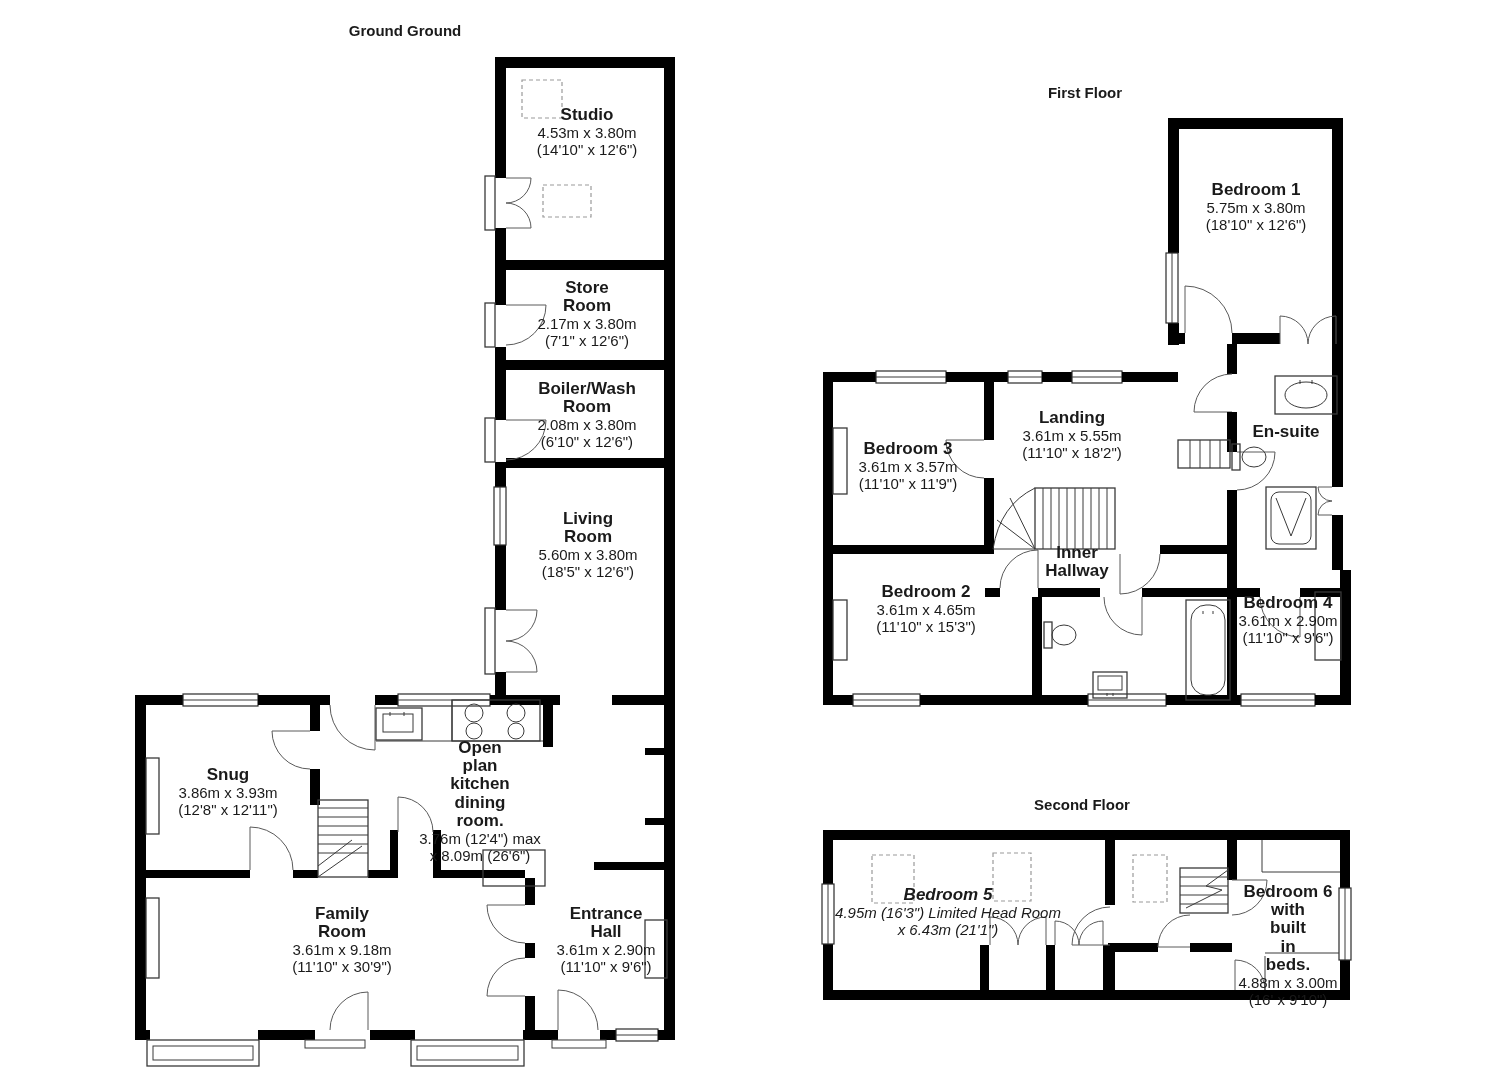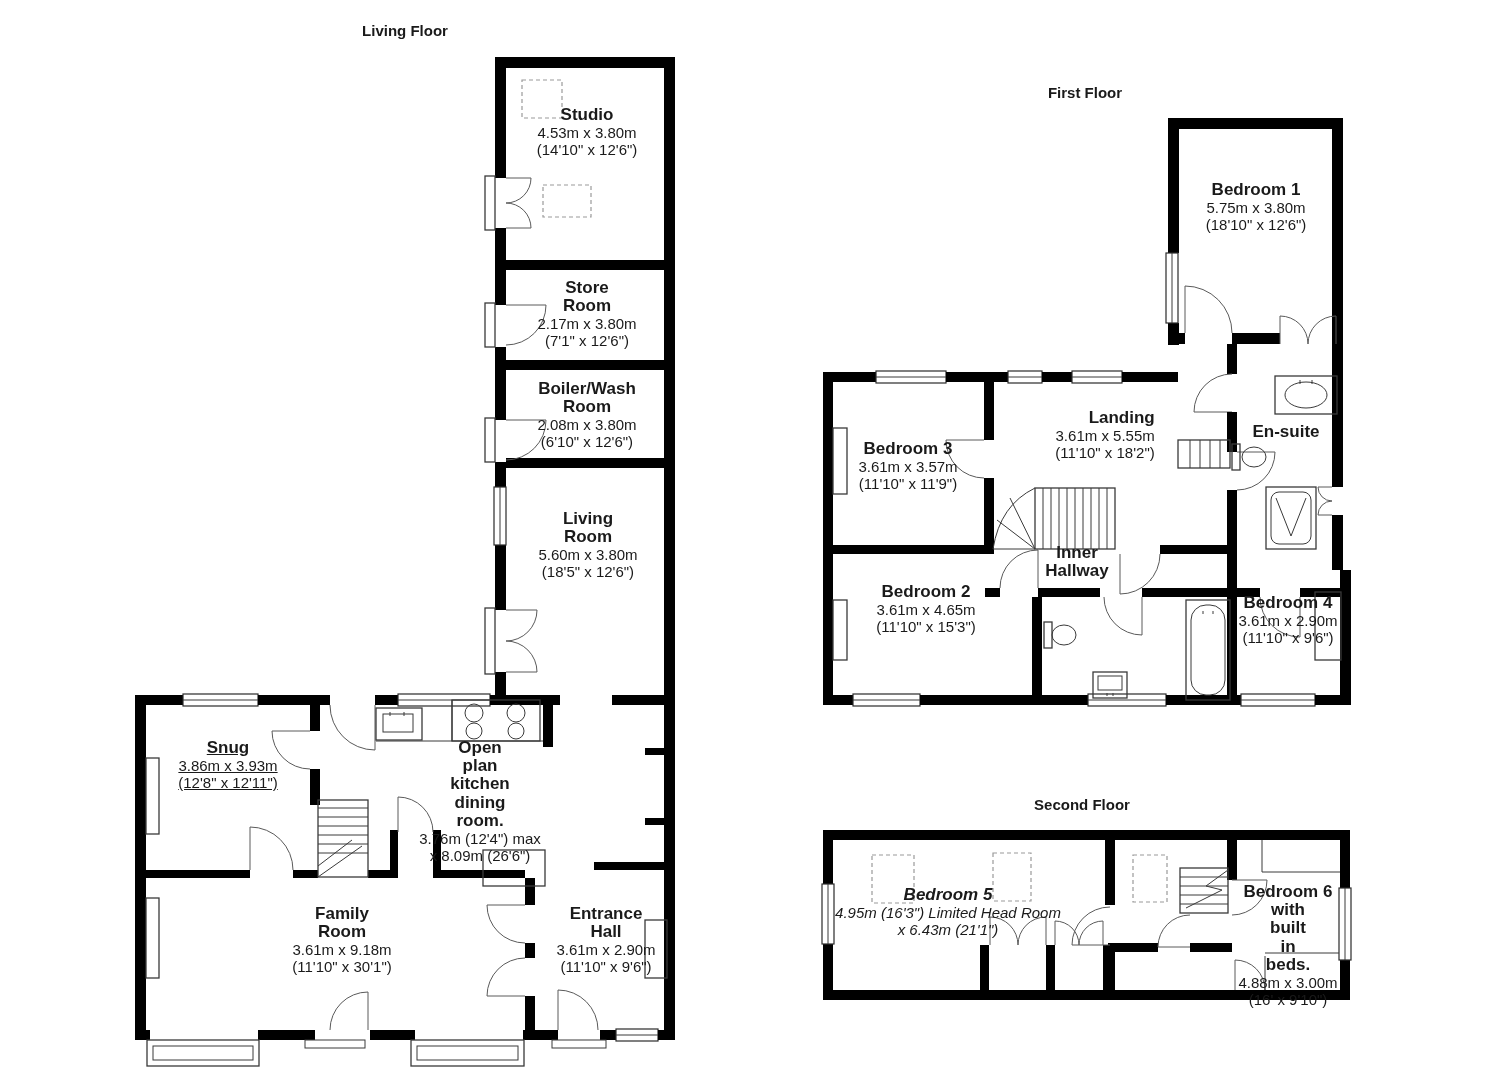--- a/index.html
+++ b/index.html
@@ -13,23 +13,23 @@
   .win{fill:#fff;stroke:#2a2a2a;stroke-width:1.2;}
   .dash{fill:none;stroke:#9a9a9a;stroke-width:1.2;stroke-dasharray:4 3;}
   .gap{fill:#fff;stroke:none;}
   .label{position:absolute;transform:translateX(-50%);text-align:center;z-index:5;}
   .room-name{display:block;font-weight:bold;font-size:17px;line-height:1.07;white-space:pre-line;}
   .room-dims{display:block;font-size:15px;line-height:1.14;white-space:pre-line;}
   .floor-title{position:absolute;transform:translateX(-50%);font-weight:bold;font-size:15px;white-space:nowrap;z-index:5;}
   
   #t-ground{left:405px;top:22px;} #t-first{left:1085px;top:84px;} #t-second{left:1082px;top:796px;}
   #l-studio{left:587px;top:106px;} #l-store{left:587px;top:279px;} #l-boiler{left:587px;top:380px;}
-  #l-living{left:588px;top:510px;} #l-snug{left:228px;top:739px;text-decoration:underline;} #l-kitchen{left:480px;top:739px;}
+  #l-living{left:588px;top:510px;} #l-snug{left:228px;top:766px;} #l-kitchen{left:480px;top:739px;}
   #l-family{left:342px;top:905px;} #l-entrance{left:606px;top:905px;}
-  #l-bedroom1{left:1256px;top:181px;} #l-bedroom3{left:908px;top:440px;} #l-landing{left:1105px;top:409px;text-align:right;}
+  #l-bedroom1{left:1256px;top:181px;} #l-bedroom3{left:908px;top:440px;} #l-landing{left:1072px;top:409px;}
   #l-ensuite{left:1286px;top:423px;} #l-innerhallway{left:1077px;top:544px;}
   #l-bedroom2{left:926px;top:583px;} #l-bedroom4{left:1288px;top:594px;}
   #l-bedroom5{left:948px;top:886px;font-style:italic;} #l-bedroom6{left:1288px;top:871px;margin-top:12px;}
 </style>
 </head>
 <body>
 
 <div id="plan">
 
 <svg width="1485" height="1080" viewBox="0 0 1485 1080">
@@ -414,21 +414,21 @@
 
     <rect class="dash" x="872" y="855" width="42" height="48"></rect>
     <rect class="dash" x="993" y="853" width="38" height="48"></rect>
     <rect class="dash" x="1133" y="855" width="34" height="47"></rect>
 
     <path class="t2" d="M1262,840 V872 M1262,872 H1340"></path>
     <path class="t2" d="M1265,956 V990 M1265,953 H1339"></path>
   </g>
 </svg>
 
-  <div class="floor-title" id="t-ground">Living Floor</div>
+  <div class="floor-title" id="t-ground">Ground Ground</div>
   <div class="floor-title" id="t-first">First Floor</div>
   <div class="floor-title" id="t-second">Second Floor</div>
 
   <div class="label" id="l-studio">
     <span class="room-name">Studio</span>
     <span class="room-dims">4.53m x 3.80m
 (14'10" x 12'6")</span>
   </div>
   <div class="label" id="l-store">
     <span class="room-name">Store
@@ -459,21 +459,21 @@
 kitchen
 dining
 room.</span>
     <span class="room-dims">3.76m (12'4") max
 x 8.09m (26'6")</span>
   </div>
   <div class="label" id="l-family">
     <span class="room-name">Family
 Room</span>
     <span class="room-dims">3.61m x 9.18m
-(11'10" x 30'1")</span>
+(11'10" x 30'9")</span>
   </div>
   <div class="label" id="l-entrance">
     <span class="room-name">Entrance
 Hall</span>
     <span class="room-dims">3.61m x 2.90m
 (11'10" x 9'6")</span>
   </div>
 
   <div class="label" id="l-bedroom1">
     <span class="room-name">Bedroom 1</span>

